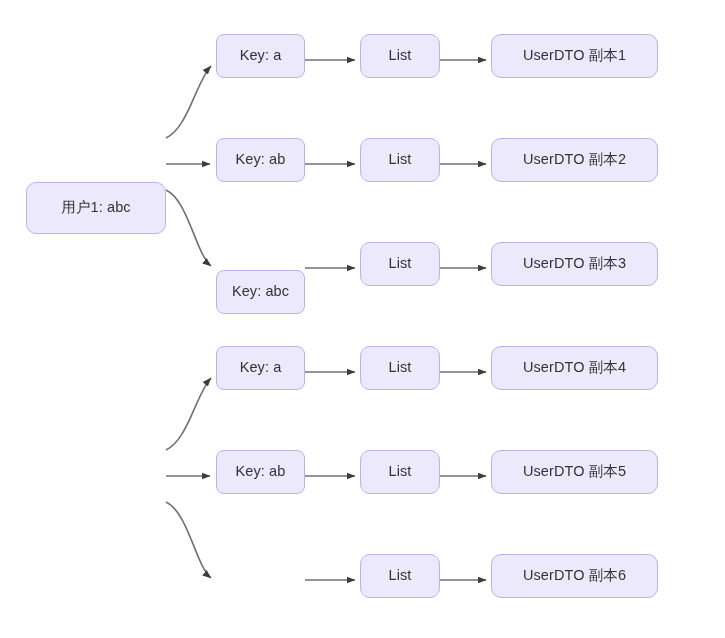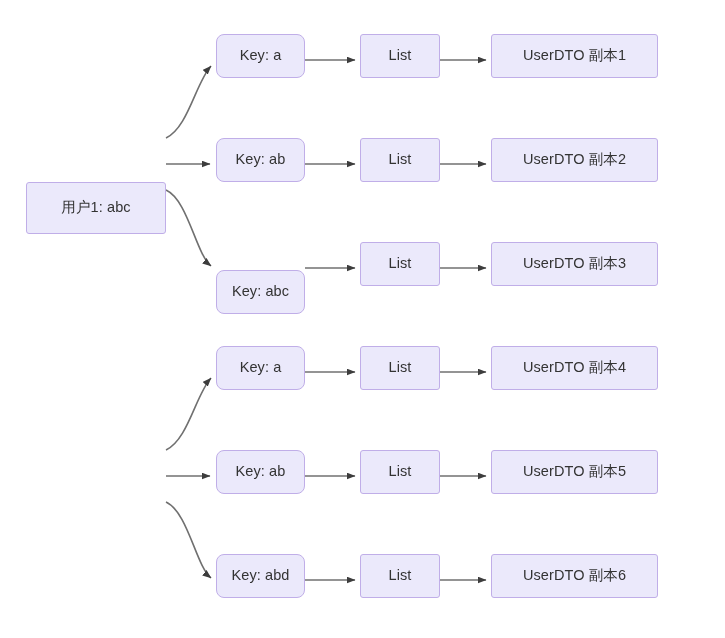--- a/index.html
+++ b/index.html
@@ -31,21 +31,21 @@
     justify-content:center;
     color:#333333;
     font-size:14.5px;
     line-height:1.2;
     letter-spacing:0.1px;
     white-space:nowrap;
     cursor:default;
     z-index:2;
   }
   .node.rounded{ border-radius:8px; }
-  .node.square{ border-radius:3px; }
+  .node.square{ border-radius:10px; }
   .node-label{
     display:block;
     padding:0 6px;
   }
   
   .col-user  { left:26px;  width:140px; }
   .col-key   { left:216px; width:89px;  }
   .col-list  { left:360px; width:80px;  }
   .col-dto   { left:491px; width:167px; }
   .row-h     { height:44px; }
@@ -138,23 +138,20 @@
   <div class="node rounded col-key row-h" style="top: 450px; background: rgb(235, 233, 251); border-color: rgb(192, 174, 232); color: rgb(51, 51, 51);">
     <span class="node-label">Key: ab</span>
   </div>
   <div class="node square col-list row-h" style="top: 450px; background: rgb(235, 233, 251); border-color: rgb(192, 174, 232); color: rgb(51, 51, 51);">
     <span class="node-label">List</span>
   </div>
   <div class="node square col-dto row-h" style="top: 450px; background: rgb(235, 233, 251); border-color: rgb(192, 174, 232); color: rgb(51, 51, 51);">
     <span class="node-label">UserDTO 副本5</span>
   </div>
 
-  <div class="node rounded col-key row-h" style="top: 554px; background: rgb(235, 233, 251); border-color: rgb(192, 174, 232); color: rgb(51, 51, 51);">
-    <span class="node-label">Key: abd</span>
-  </div>
   <div class="node square col-list row-h" style="top: 554px; background: rgb(235, 233, 251); border-color: rgb(192, 174, 232); color: rgb(51, 51, 51);">
     <span class="node-label">List</span>
   </div>
   <div class="node square col-dto row-h" style="top: 554px; background: rgb(235, 233, 251); border-color: rgb(192, 174, 232); color: rgb(51, 51, 51);">
     <span class="node-label">UserDTO 副本6</span>
   </div>
 
 </div>
 
 </body></html>

